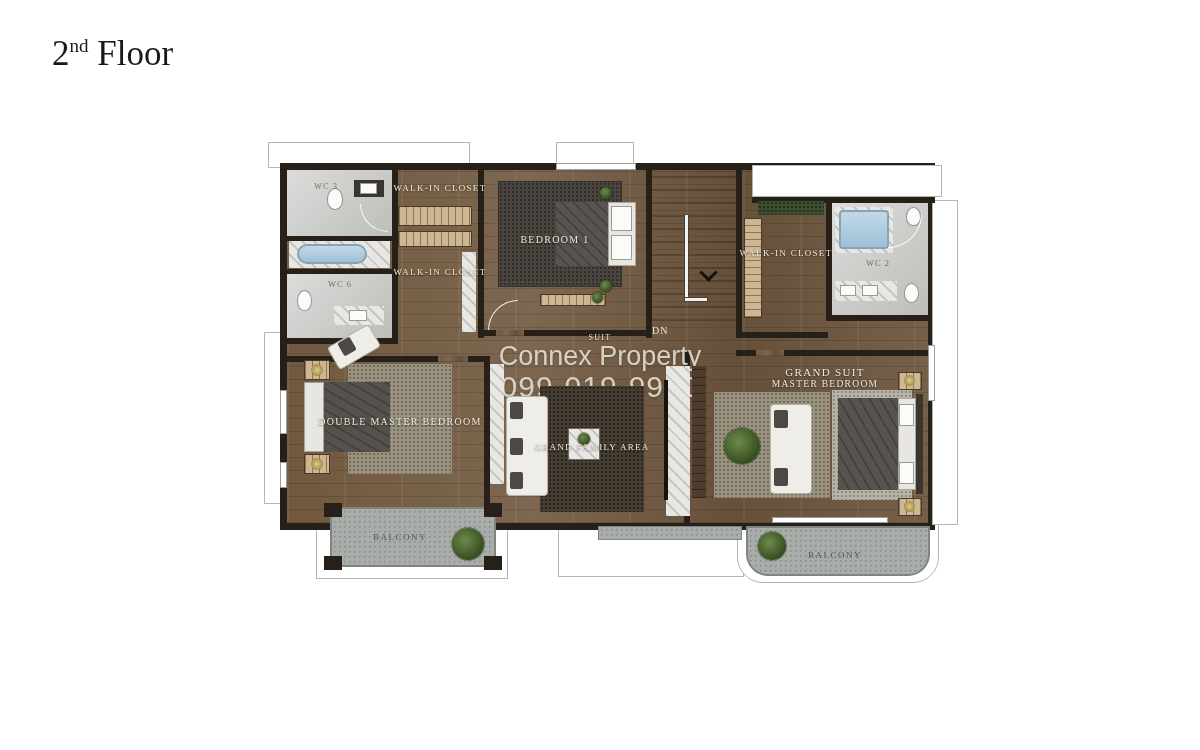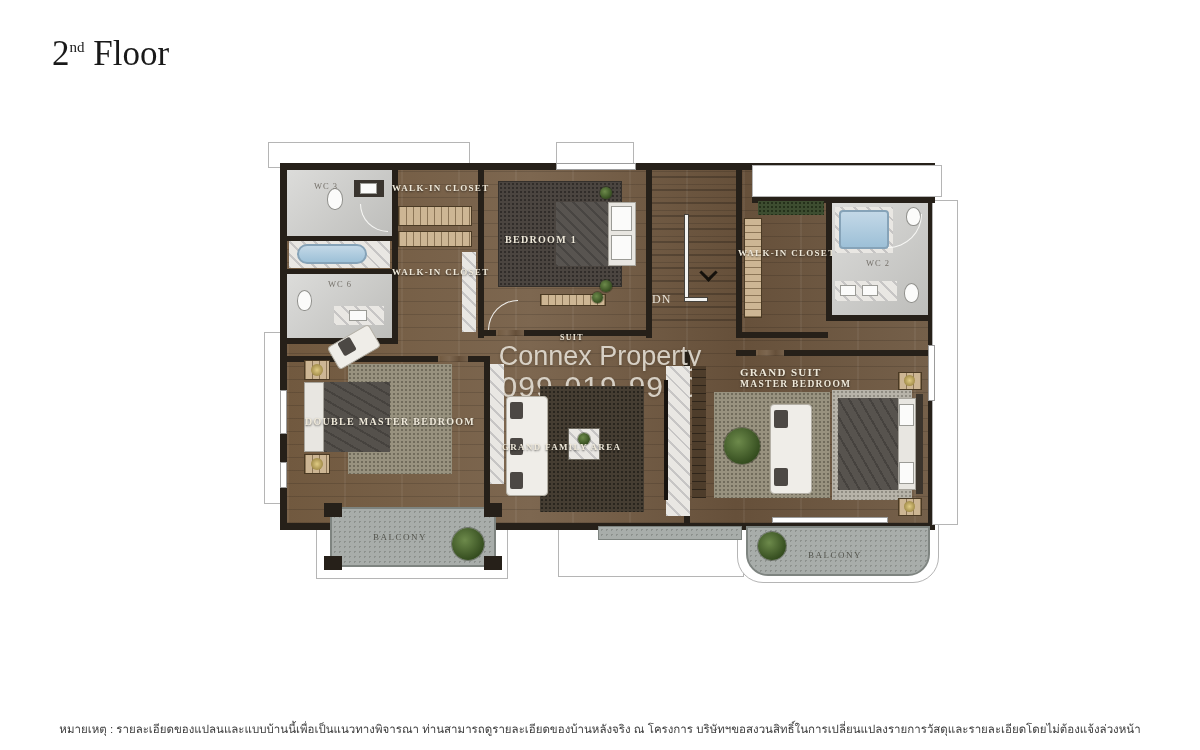--- a/index.html
+++ b/index.html
@@ -32,36 +32,36 @@
   .toilet{background:#fbfbfa;border:1px solid #90908c;border-radius:50% 50% 46% 46%;}
   .plant{background:radial-gradient(circle at 40% 38%,#6d8a4b,#324a1d 75%);border-radius:50%;box-shadow:0 0 0 1px rgba(30,40,18,.4);}
   .hedge{background:#3d4d30;background-image:radial-gradient(rgba(20,30,12,.6) 1px,transparent 1px);background-size:4px 4px;}
   .gold{background:radial-gradient(circle,#e0cb84,#8a7433);border-radius:50%;}
   .darkwoodstrip{background:#4e3d2b;background-image:repeating-linear-gradient(0deg,rgba(0,0,0,.4) 0 1px,transparent 1px 8px);}
   .win{background:#ffffff;border:1px solid #9c9c9c;}
   .arc{border:1.5px solid rgba(252,252,250,.92);border-top:none;border-right:none;border-radius:0 0 0 100%;}
 
   
   .lbl{font-family:"Liberation Serif",serif;color:#efe9da;letter-spacing:1.3px;font-size:9px;
-       white-space:nowrap;text-shadow:0 1px 2px rgba(0,0,0,.6);font-weight:bold;}
+       text-align:center;white-space:nowrap;text-shadow:0 1px 2px rgba(0,0,0,.6);}
   .lbl-dark{font-family:"Liberation Serif",serif;color:#75716a;letter-spacing:1px;font-size:8.5px;
        text-align:center;white-space:nowrap;}
   .lbl-deck{font-family:"Liberation Serif",serif;color:#565750;letter-spacing:1.5px;font-size:9px;
        text-align:center;white-space:nowrap;}
   #page-title{position:absolute;left:52px;top:34px;font-family:"Liberation Serif",serif;
        color:#191919;font-size:35px;}
-  #page-title sup{font-size:15px;}
+  #page-title sup{font-size:19px;}
   #watermark{position:absolute;left:430px;top:341px;width:340px;text-align:center;
        color:rgba(235,230,221,.85);text-shadow:0 1px 3px rgba(40,30,20,.25);}
   #watermark .w1{font-size:27px;line-height:30px;}
   #watermark .w2{font-size:27px;line-height:30px;}
   #watermark .w3{font-size:30px;line-height:32px;letter-spacing:1px;}
   #footer-note{position:absolute;left:0;top:720px;width:1200px;text-align:center;
        font-size:11.5px;color:#3d3d3d;}
-  #dn-label{font-family:"Liberation Serif",serif;color:#e8e3d8;font-size:12px;letter-spacing:1px;}
+  #dn-label{font-family:"Liberation Serif",serif;color:#e8e3d8;font-size:10px;letter-spacing:1px;margin-top:33px;}
   .chev{width:13px;height:13px;border-left:3px solid #15110c;border-bottom:3px solid #15110c;transform:rotate(-45deg);}
 </style>
 </head>
 <body>
 
 <div id="stage">
 
   <div id="page-title"><span>2</span><sup>nd</sup> <span>Floor</span></div>
 
   <div class="abs roof" style="left:268px;top:142px;width:202px;height:26px;"></div>
@@ -213,15 +213,14 @@
   <div class="abs wall" style="left:484px;top:556px;width:18px;height:14px;"></div>
   <div class="abs plant" style="left:452px;top:528px;width:32px;height:32px;"></div>
   <div class="abs lbl-deck" style="left:340px;top:532px;width:120px;">BALCONY</div>
 
   <div class="abs deck" style="left:598px;top:526px;width:144px;height:14px;border-width:1px;"></div>
 
   <div class="abs deck" style="left:746px;top:526px;width:184px;height:50px;border-radius:0 0 22px 22px;"></div>
   <div class="abs plant" style="left:758px;top:532px;width:28px;height:28px;"></div>
   <div class="abs lbl-deck" style="left:770px;top:550px;width:130px;">BALCONY</div>
 
-  <div id="footer-note">หมายเหตุ : รายละเอียดของแปลนและแบบบ้านนี้เพื่อเป็นแนวทางพิจารณา ท่านสามารถดูรายละเอียดของบ้านหลังจริง ณ โครงการ บริษัทฯขอสงวนสิทธิ์ในการเปลี่ยนแปลงรายการวัสดุและรายละเอียดโดยไม่ต้องแจ้งล่วงหน้า</div>
 
 </div>
 
 </body></html>

